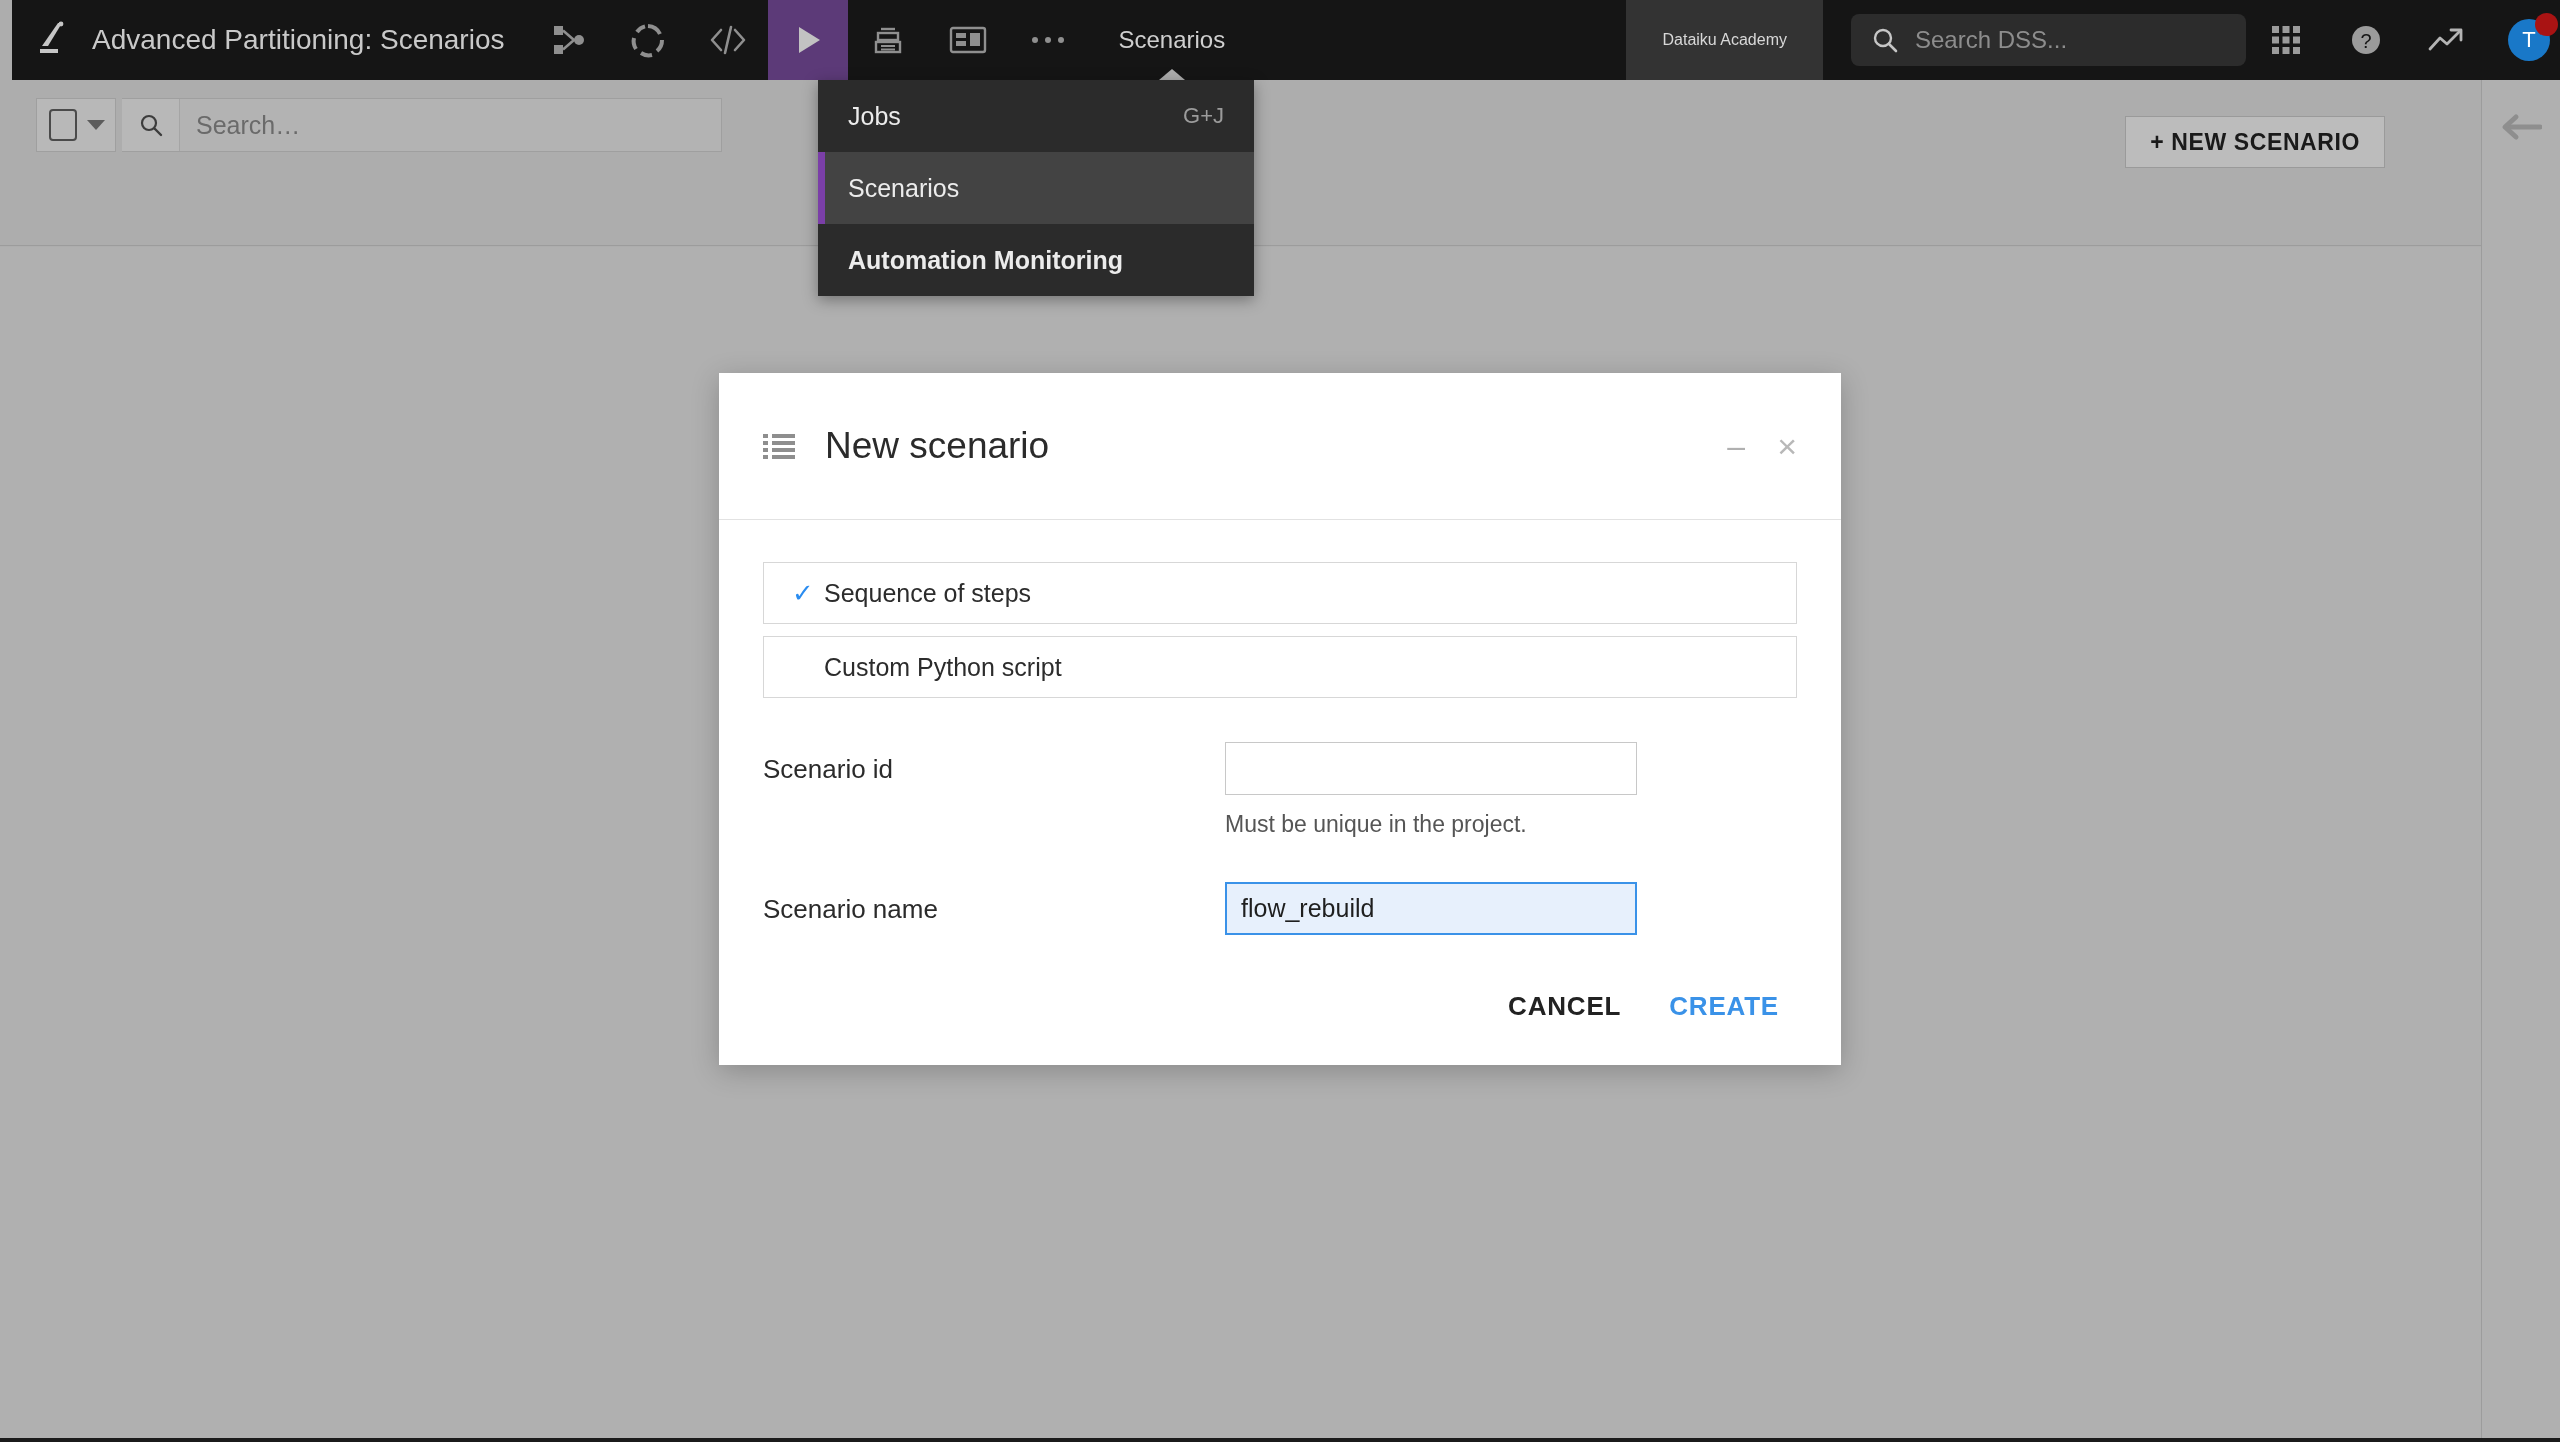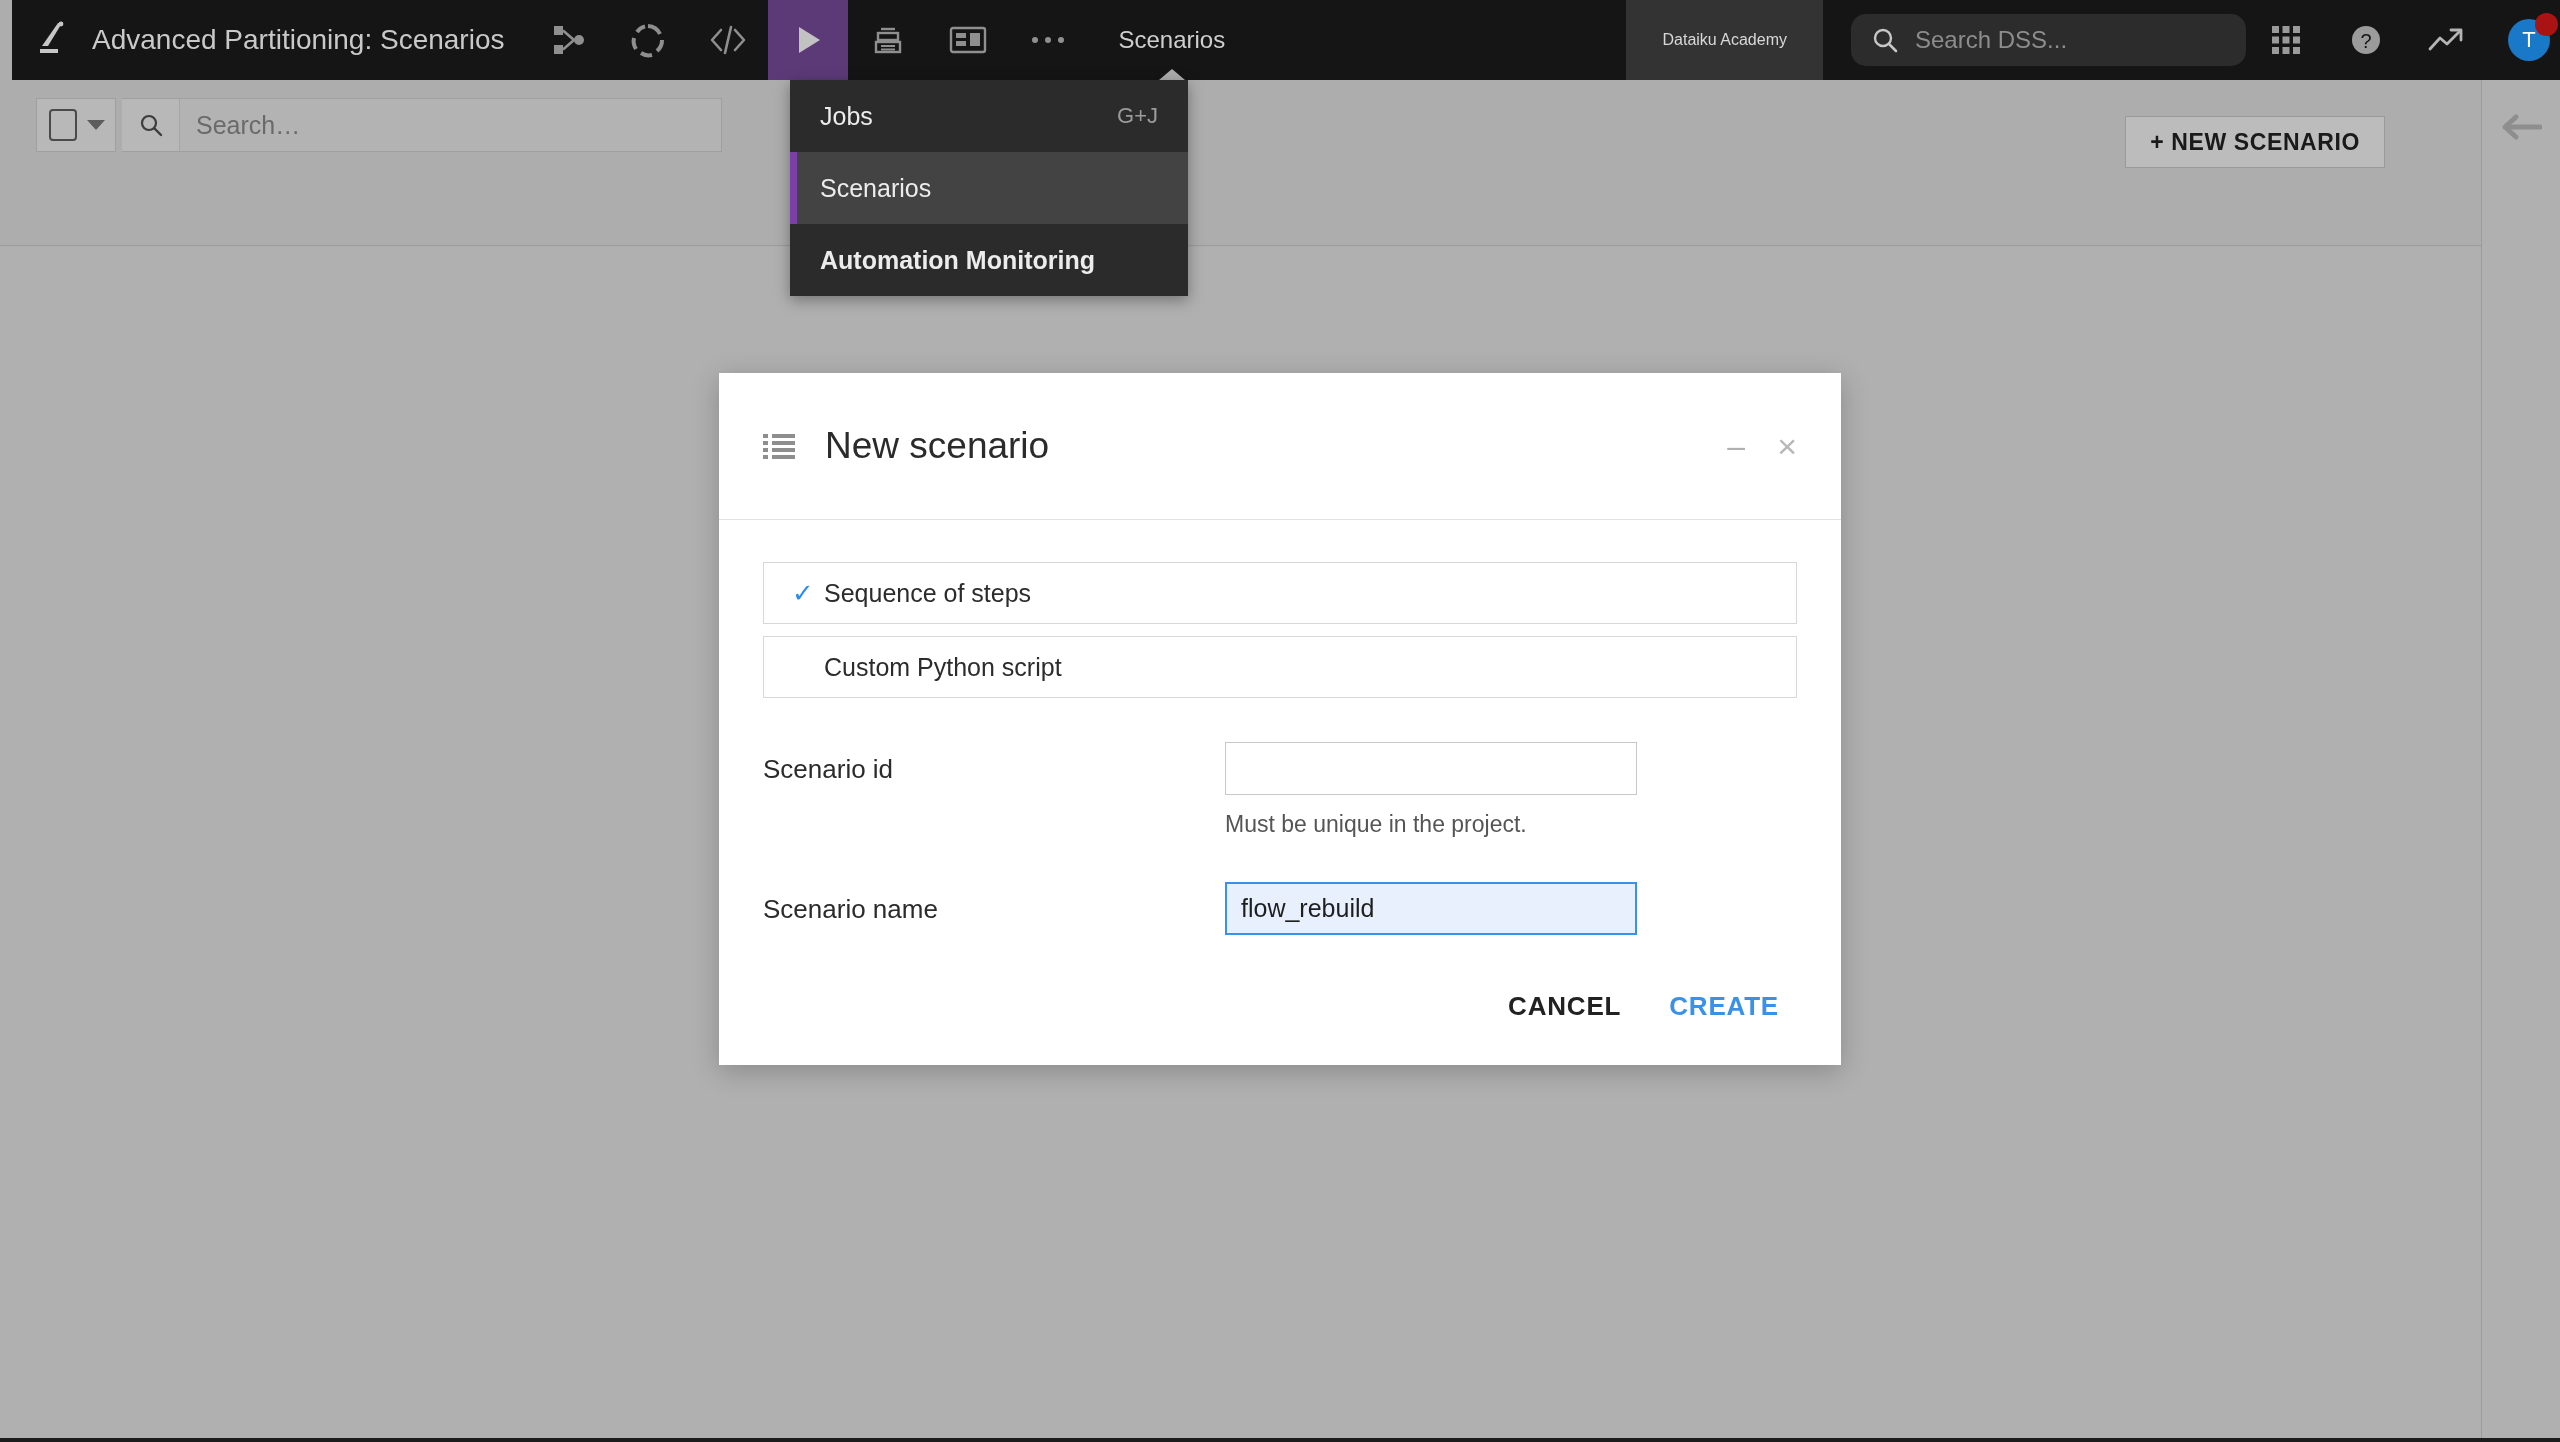--- a/index.html
+++ b/index.html
@@ -60,21 +60,21 @@
     background: #333333;
     color: #d8d8d8;
     font-size: 16px;
     display: flex; align-items: center;
     padding: 0 36px;
     height: 80px;
     flex: 0 0 auto;
   }
   .search-dss {
     background: #2c2c2c;
-    border-radius: 15px;
+    border-radius: 8px;
     height: 52px;
     width: 395px;
     margin: 14px 0 14px 28px;
     display: flex; align-items: center;
     gap: 16px; padding: 0 20px;
     flex: 0 0 auto;
   }
   .search-dss .ph { color: #8d8d8d; font-size: 24px; }
 
   .right-icons { display: flex; align-items: center; flex: 0 0 auto; }
@@ -90,22 +90,22 @@
     display: flex; align-items: center; justify-content: center;
   }
   .avatar-dot {
     position: absolute; top: 13px; right: 14px;
     width: 23px; height: 23px; border-radius: 50%;
     background: #a91313;
   }
 
   
   .dropdown {
-    position: absolute; top: 80px; left: 790px;
-    width: 398px;
+    position: absolute; top: 80px; left: 818px;
+    width: 436px;
     background: #2b2b2b;
     z-index: 60;
     box-shadow: 0 4px 14px rgba(0,0,0,.35);
   }
   .dd-item {
     height: 72px;
     display: flex; align-items: center;
     padding: 0 0 0 30px;
     color: #ececec;
     font-size: 25px;

